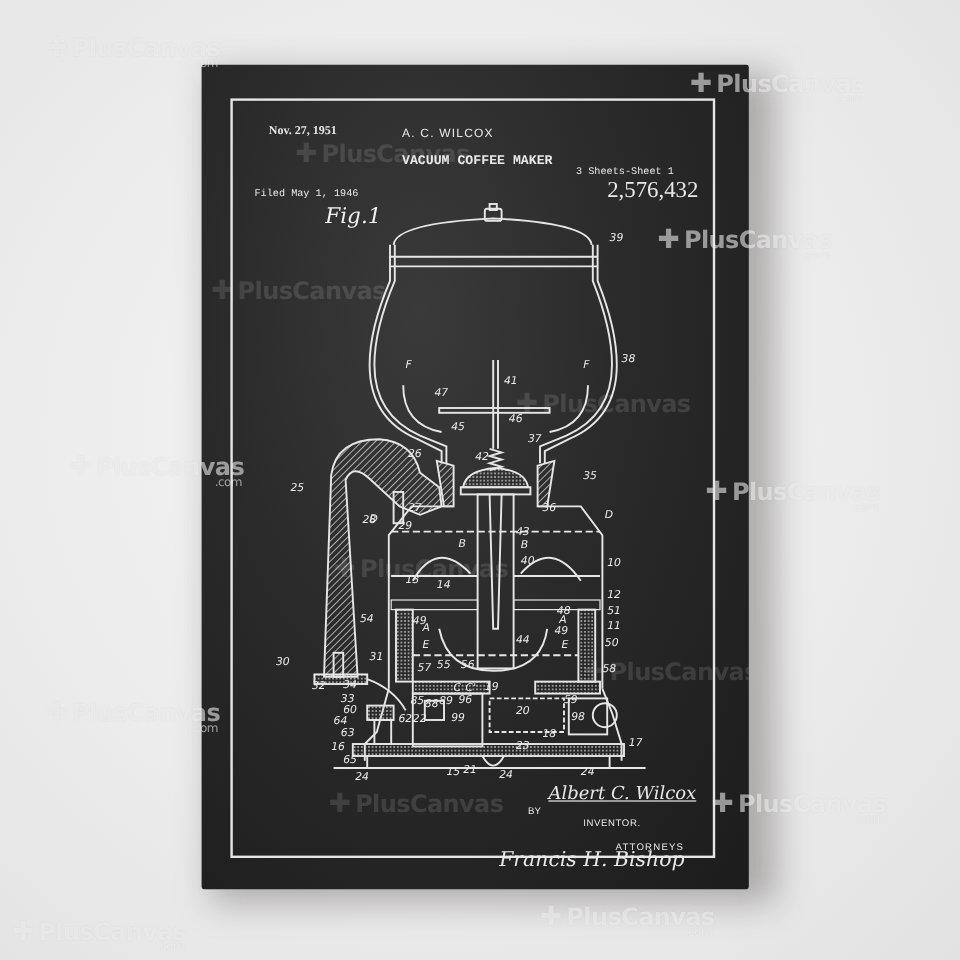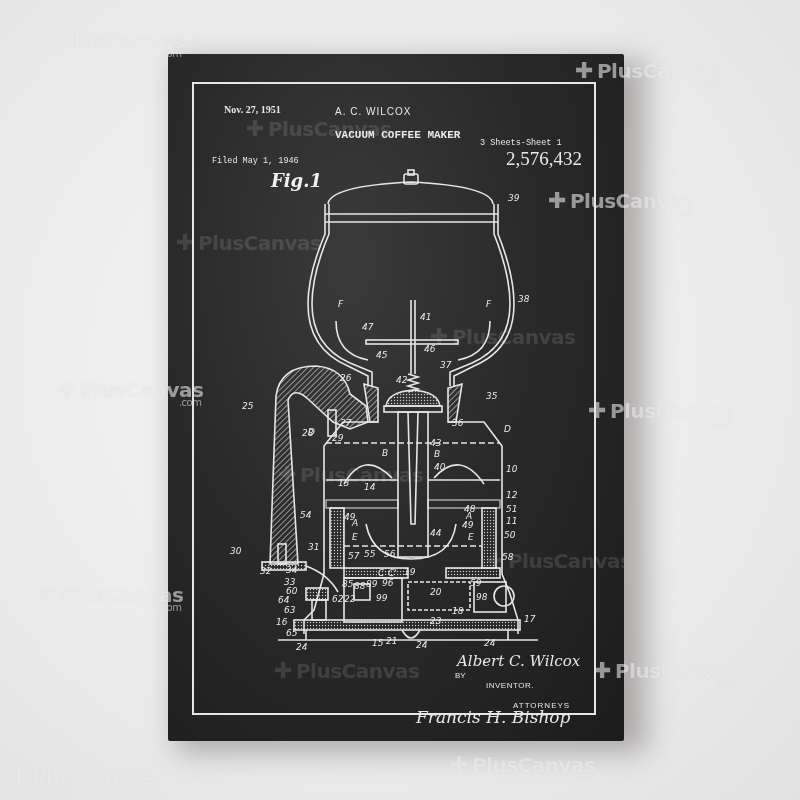--- a/index.html
+++ b/index.html
@@ -33,28 +33,28 @@
     position:absolute; left:24px; top:28px; width:404px; height:633px;
     border:2px solid #e6e6e6; box-sizing:border-box;
   }
   .hdr { position:absolute; color:#e8e8e8; white-space:nowrap; }
   .date { left:56px; top:50px; font-family:"Liberation Serif", serif; font-size:10px; font-weight:bold; }
   .inventor-top { left:167px; top:52px; font-family:"Liberation Sans", sans-serif; font-size:10px; letter-spacing:1px;text-align:right; }
   .patno { left:338px; top:50px; font-family:"Liberation Serif", serif; font-size:19px; font-weight:normal;margin-top:44px; }
   .filed { left:44px; top:84px; font-family:"Liberation Mono", monospace; font-size:8.5px;margin-top:18px; }
   .title { left:167px; top:75px; font-family:"Liberation Mono", monospace; font-size:11px; font-weight:bold; }
   .sheets { left:312px; top:84px; font-family:"Liberation Mono", monospace; font-size:8.5px; }
-  .fig { left:103px; top:116px; font-family:"DejaVu Serif", serif; font-style:italic; font-size:18px; color:#f0f0f0;font-weight:bold; }
+  .fig { left:103px; top:116px; font-family:"DejaVu Serif", serif; font-style:italic; font-size:18px; color:#f0f0f0; }
 
   .drawing { position:absolute; left:0; top:0; width:456px; height:687px; }
   .lbl { font-family:"DejaVu Sans", sans-serif; font-style:italic; font-size:9px; fill:#eaeaea; }
 
   .sig-inv { left:318px; top:591px; font-family:"Liberation Sans", sans-serif; font-size:8px; letter-spacing:0.5px;margin-top:36px; }
-  .sig-name { left:289px; top:598px; font-family:"DejaVu Serif", serif; font-style:italic; font-size:15px; }
-  .sig-by { left:287px; top:617px; font-family:"Liberation Sans", sans-serif; font-size:8px; }
+  .sig-name { left:289px; top:598px; font-family:"DejaVu Serif", serif; font-style:italic; font-size:15px;text-decoration:underline; }
+  .sig-by { left:272px; top:617px; font-family:"Liberation Sans", sans-serif; font-size:8px; }
   .sig-att { left:248px; top:653px; font-family:"DejaVu Serif", serif; font-style:italic; font-size:17px; }
   .sig-atts { left:345px; top:647px; font-family:Liberation Sans, sans-serif; font-size:8px; letter-spacing:1px; }
 </style>
 </head>
 <body>
 
 <div class="watermark" style="left:38px;top:28px;"><span class="plus">✚</span><span>PlusCanvas</span><span class="dotcom">.com</span></div>
 <div class="watermark" style="left:575px;top:58px;"><span class="plus">✚</span><span>PlusCanvas</span><span class="dotcom">.com</span></div>
 <div class="watermark" style="left:548px;top:188px;"><span class="plus">✚</span><span>PlusCanvas</span><span class="dotcom">.com</span></div>
 <div class="watermark" style="left:58px;top:377px;"><span class="plus">✚</span><span>PlusCanvas</span><span class="dotcom">.com</span></div>

